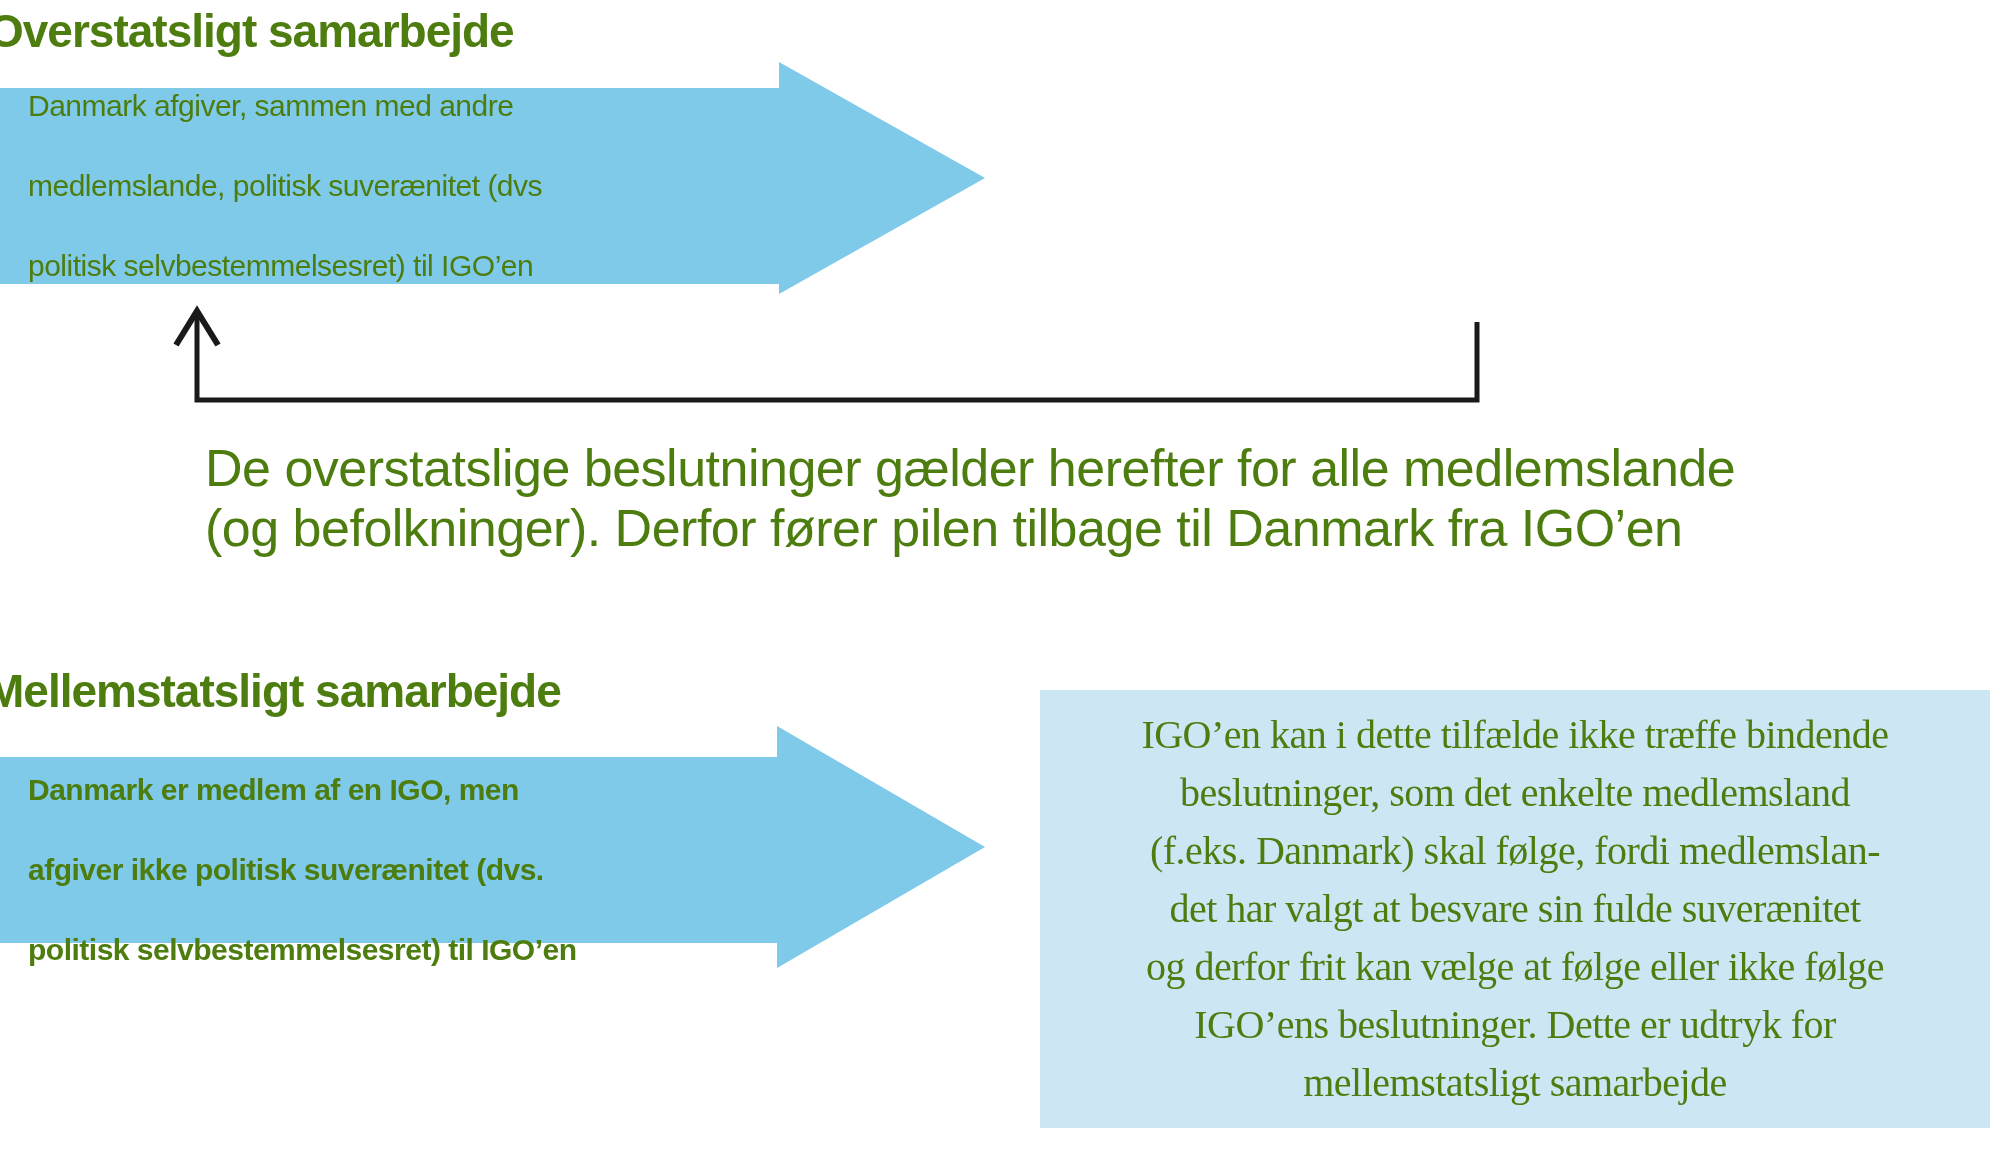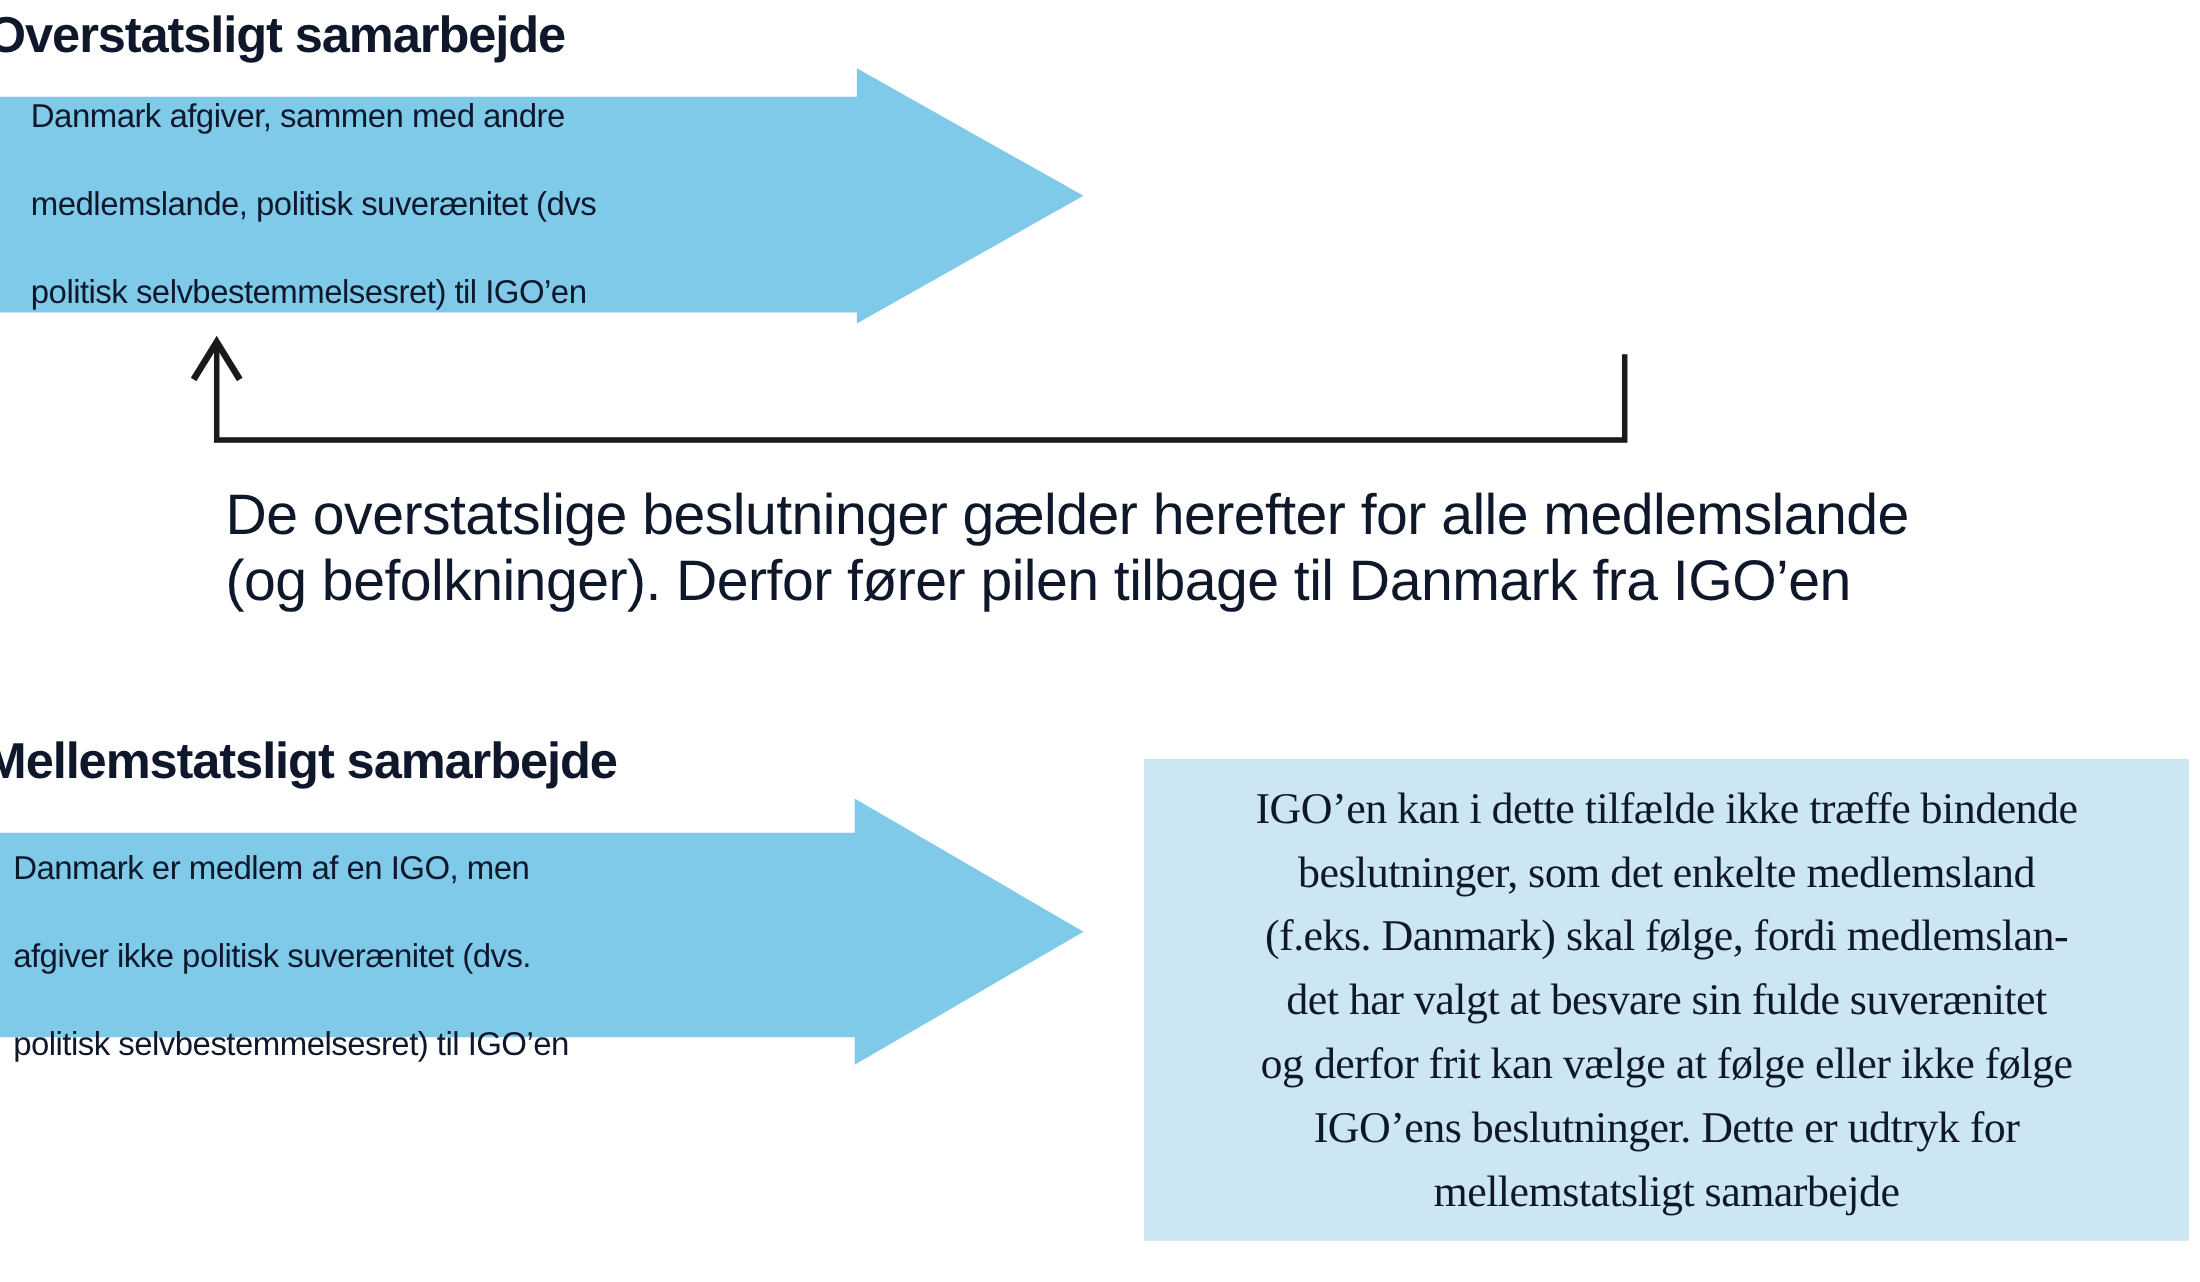--- a/index.html
+++ b/index.html
@@ -33,21 +33,21 @@
     position: absolute;
     display: flex;
     flex-direction: column;
     justify-content: center;
     font-size: 30px;
     line-height: 80px;
     letter-spacing: -0.5px;
     white-space: pre-line;
   }
   .arrow-text-supra { left: 28px; top: 88px;  width: 745px; height: 196px; }
-  .arrow-text-inter { left: 12px; top: 757px; width: 745px; height: 226px; }
+  .arrow-text-inter { left: 28px; top: 757px; width: 745px; height: 226px; font-weight: bold; }
 
   .result-box {
     position: absolute;
     left: 1040px;
     width: 950px;
     display: flex;
     align-items: center;
     justify-content: center;
     text-align: center;
     font-size: 40px;
@@ -69,21 +69,21 @@
     letter-spacing: -0.5px;
     white-space: pre-line;
   }
 
   .connector { fill: none; stroke-width: 5px; }
   .arrowhead { fill: none; stroke-width: 6px; stroke-linejoin: miter; }
 </style>
 </head>
 <body>
 
-<div class="canvas" style="color: #0f172a;">
+<div class="canvas" style="color: #4d7c0f;">
 
   <svg class="shapes" viewBox="0 0 2000 1165" xmlns="http://www.w3.org/2000/svg">
     <polygon points="0,88 779,88 779,62 985,178 779,294 779,284 0,284" fill="#7FC9E9"></polygon>
     <polygon points="0,757 777,757 777,726 985,847 777,968 777,943 0,943" fill="#7FC9E9"></polygon>
     <polyline class="connector" points="1477,322 1477,400 197,400 197,312" stroke="#1A1A1A"></polyline>
     <path class="arrowhead" d="M176,345 L197,311 L218,345" stroke="#1A1A1A"></path>
   </svg>
 
   <h2 class="heading heading-supra">Overstatsligt samarbejde</h2>
 

